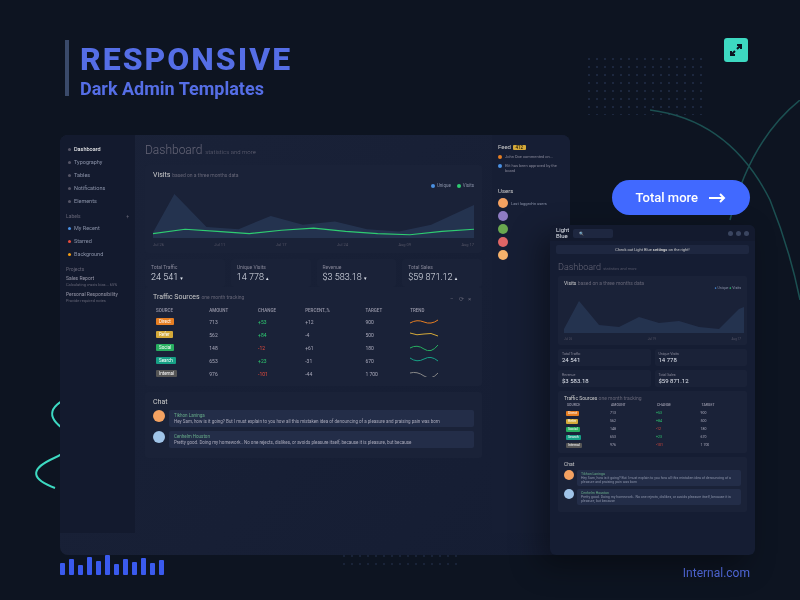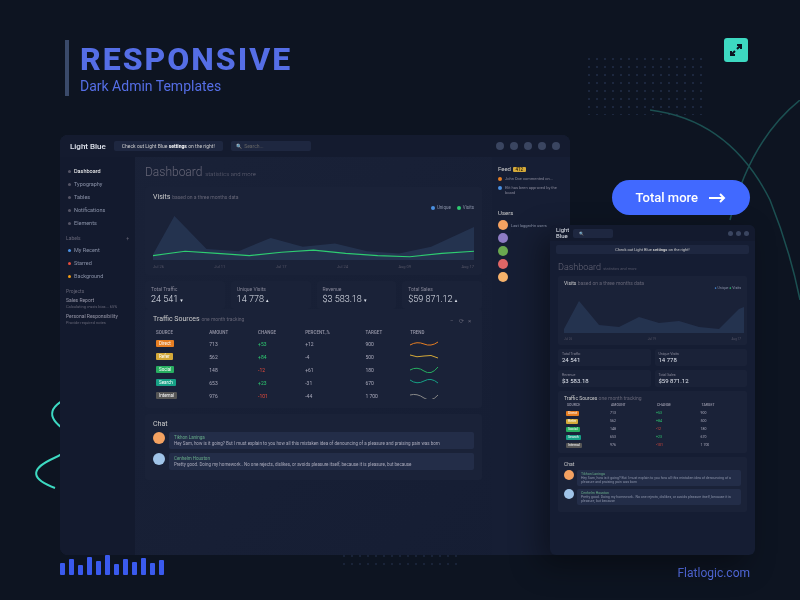--- a/index.html
+++ b/index.html
@@ -1,18 +1,18 @@
 <!DOCTYPE html>
 <html><head>
 <meta charset="utf-8">
 <style>
 *{margin:0;padding:0;box-sizing:border-box;font-family:-apple-system,BlinkMacSystemFont,'Segoe UI',Roboto,sans-serif}
 body{width:800px;height:600px;background:#0d1421;overflow:hidden;position:relative}
 .hero-title{position:absolute;top:40px;left:80px;font-size:32px;font-weight:800;color:#556ee6;letter-spacing:2px}
-.hero-sub{position:absolute;top:78px;left:80px;font-size:14px;color:#556ee6;font-weight:400}
+.hero-sub{position:absolute;top:78px;left:80px;font-size:18px;color:#556ee6;font-weight:700}
 .accent-bar{position:absolute;top:40px;left:65px;width:4px;height:56px;background:#3a4a6a}
 .corner-icon{position:absolute;top:38px;right:52px;width:24px;height:24px;background:#3dd9c1;border-radius:3px;display:flex;align-items:center;justify-content:center}
 .corner-icon svg{width:14px;height:14px;stroke:#0d1421;stroke-width:2;fill:none}
 .dots-top{position:absolute;top:55px;right:95px;width:120px;height:60px;background-image:radial-gradient(#2a3a5a 1px,transparent 1px);background-size:8px 8px;opacity:.5}
 .dots-bottom{position:absolute;bottom:30px;left:340px;width:120px;height:50px;background-image:radial-gradient(#2a3a5a 1px,transparent 1px);background-size:8px 8px;opacity:.4}
 .bars-deco{position:absolute;bottom:25px;left:60px;display:flex;gap:4px;align-items:flex-end}
 .bars-deco span{width:5px;background:#3a5aee;border-radius:1px}
 .squiggle{position:absolute;bottom:110px;left:25px;width:60px;height:100px}
 .squiggle path{stroke:#3dd9c1;stroke-width:2;fill:none}
 .curve-right{position:absolute;top:100px;right:0;width:150px;height:200px;opacity:.3}
@@ -140,37 +140,23 @@
     <path d="M0 10 Q80 20 120 100 Q140 150 150 200"></path>
     <path d="M150 0 Q100 40 80 120"></path>
   </svg>
 
 <button class="learn-btn">
   <span>Total more</span>
   <svg viewBox="0 0 18 10">
       <path d="M1 5h15M12 1l4 4-4 4"></path>
     </svg>
 </button>
-<div class="flatlogic">Flatlogic.com</div>
+<div class="flatlogic">Internal.com</div>
 
 <div class="dashboard">
-  <div class="dash-header">
-    <span class="dash-logo">Light Blue</span>
-    <span class="dash-notice">
-      <span>Check out Light Blue </span><b>settings</b><span> on the right!</span>
-    </span>
-    <span class="dash-search" title="Search...">🔍 <span>Search...</span></span>
-    <div class="dash-icons">
-      <span></span>
-      <span></span>
-      <span></span>
-      <span></span>
-      <span></span>
-    </div>
-  </div>
   <div class="dash-body">
     <div class="sidebar">
       <div class="side-item active">
           <span class="dot"></span>
           <span>Dashboard</span>
         </div>
       <div class="side-item">
           <span class="dot"></span>
           <span>Typography</span>
         </div>

